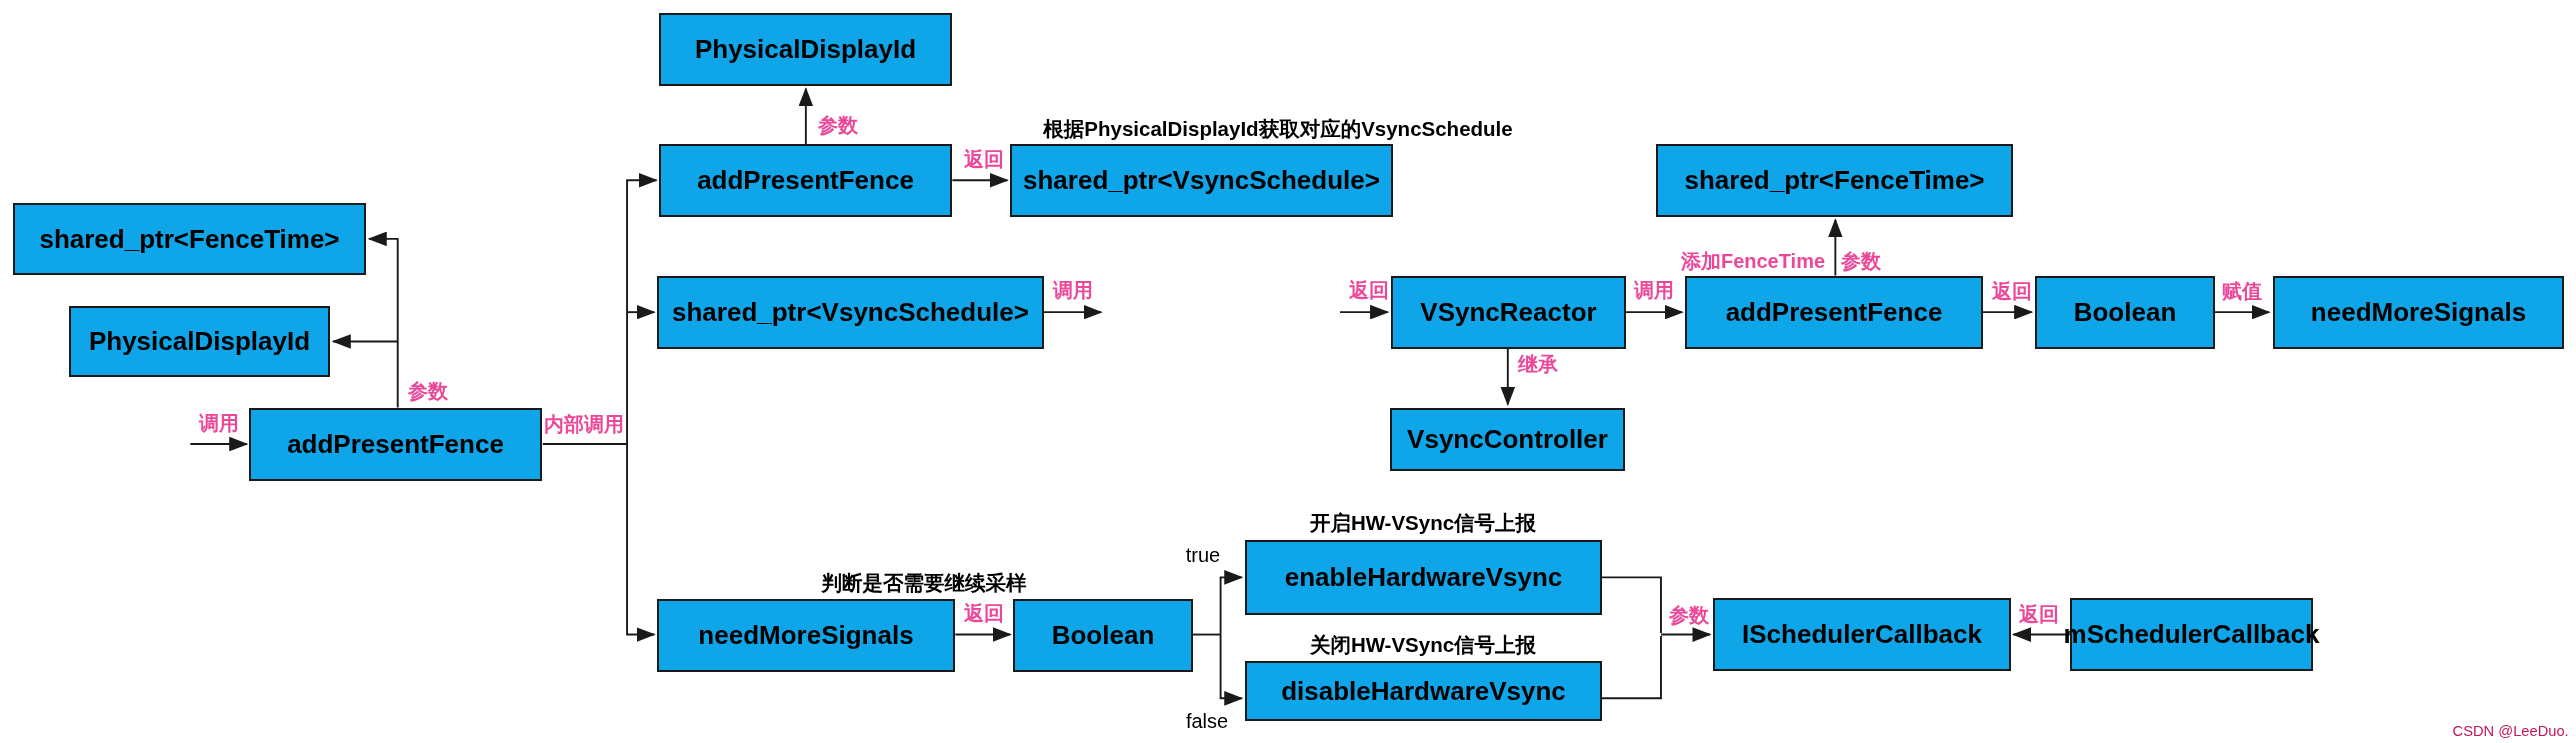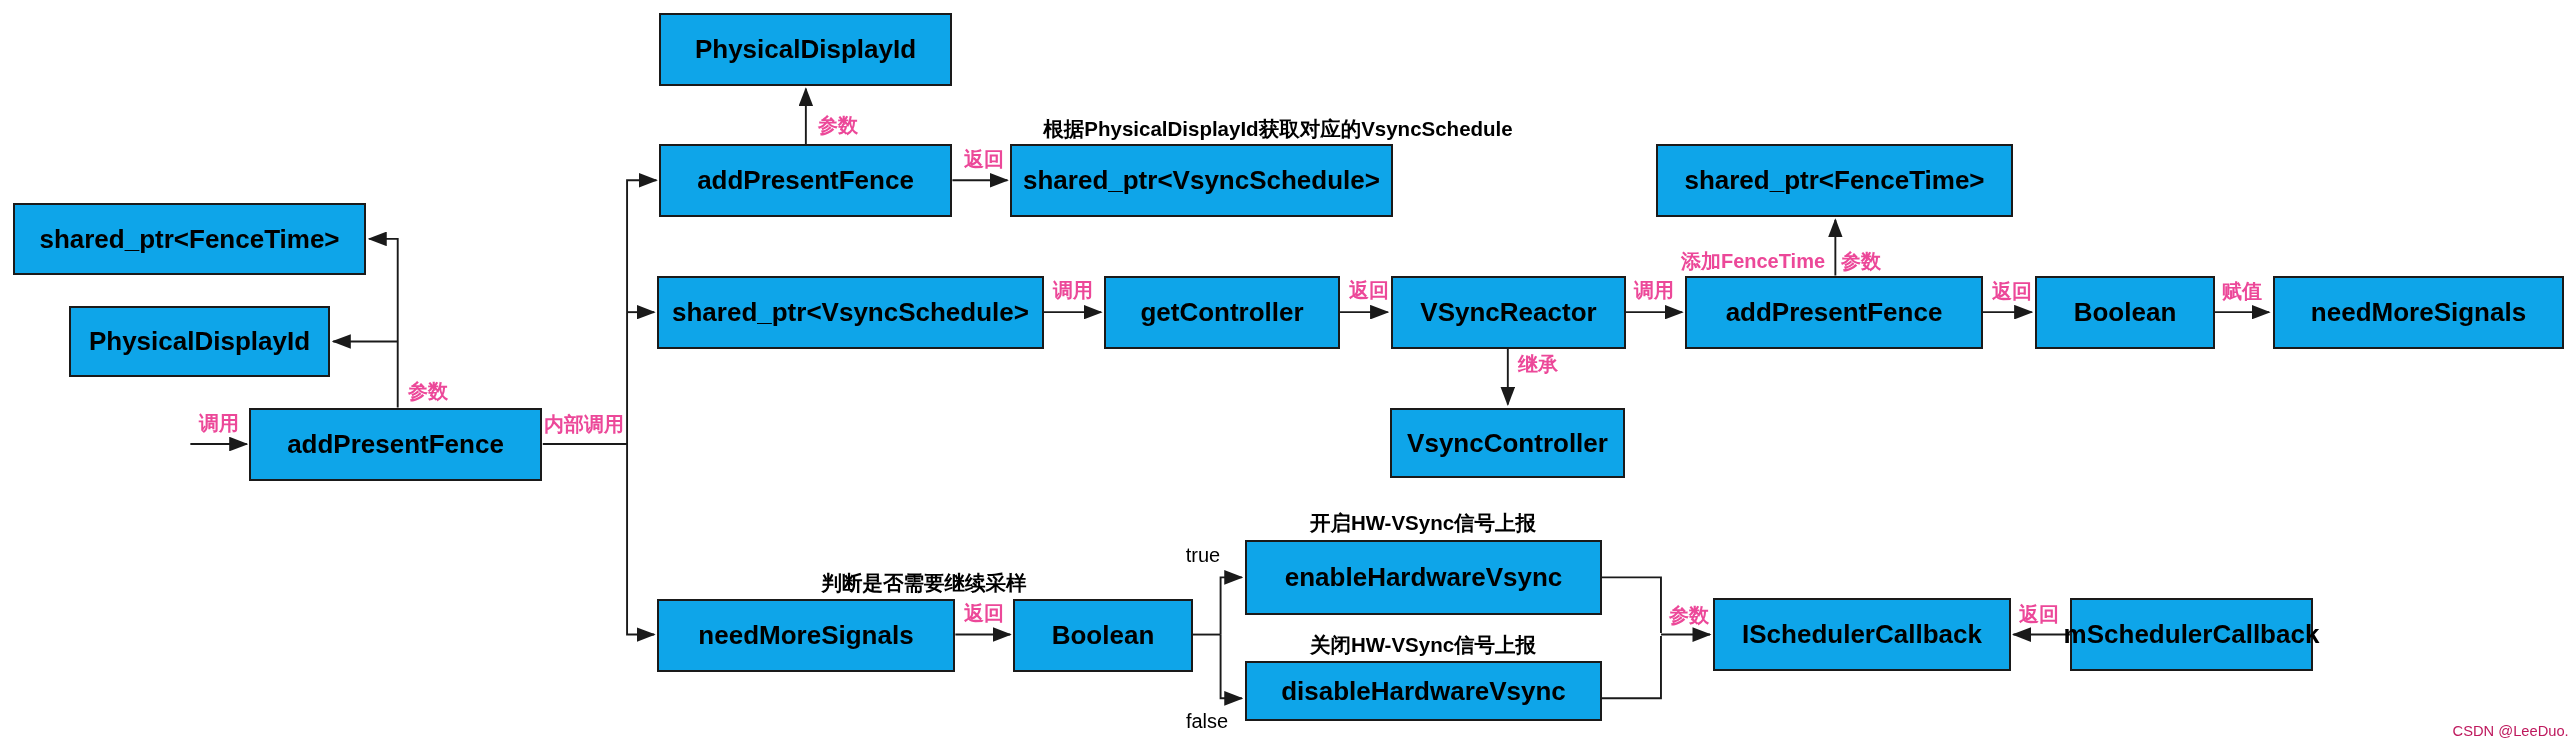--- a/index.html
+++ b/index.html
@@ -78,23 +78,22 @@
 
   <div class="node" style="left:13px;top:203px;width:353px;height:72px">shared_ptr&lt;FenceTime&gt;</div>
   <div class="node" style="left:69px;top:306px;width:261px;height:71px">PhysicalDisplayId</div>
   <div class="node" style="left:249px;top:408px;width:293px;height:73px">addPresentFence</div>
 
   <div class="node" style="left:659px;top:13px;width:293px;height:73px">PhysicalDisplayId</div>
   <div class="node" style="left:659px;top:144px;width:293px;height:73px">addPresentFence</div>
   <div class="node" style="left:1010px;top:144px;width:383px;height:73px">shared_ptr&lt;VsyncSchedule&gt;</div>
 
   <div class="node" style="left:657px;top:276px;width:387px;height:73px">shared_ptr&lt;VsyncSchedule&gt;</div>
-  <div class="node" style="left:1104px;top:276px;width:236px;height:73px">getController</div>
   <div class="node" style="left:1391px;top:276px;width:235px;height:73px">VSyncReactor</div>
-  <div class="node" style="left:1390px;top:408px;width:235px;height:70px">VsyncController</div>
+  <div class="node" style="left:1390px;top:408px;width:235px;height:63px">VsyncController</div>
   <div class="node" style="left:1656px;top:144px;width:357px;height:73px">shared_ptr&lt;FenceTime&gt;</div>
   <div class="node" style="left:1685px;top:276px;width:298px;height:73px">addPresentFence</div>
   <div class="node" style="left:2035px;top:276px;width:180px;height:73px">Boolean</div>
   <div class="node" style="left:2273px;top:276px;width:291px;height:73px">needMoreSignals</div>
 
   <div class="node" style="left:657px;top:599px;width:298px;height:73px">needMoreSignals</div>
   <div class="node" style="left:1013px;top:599px;width:180px;height:73px">Boolean</div>
   <div class="node" style="left:1245px;top:540px;width:357px;height:75px">enableHardwareVsync</div>
   <div class="node" style="left:1245px;top:661px;width:357px;height:60px">disableHardwareVsync</div>
   <div class="node" style="left:1713px;top:598px;width:298px;height:73px">ISchedulerCallback</div>

